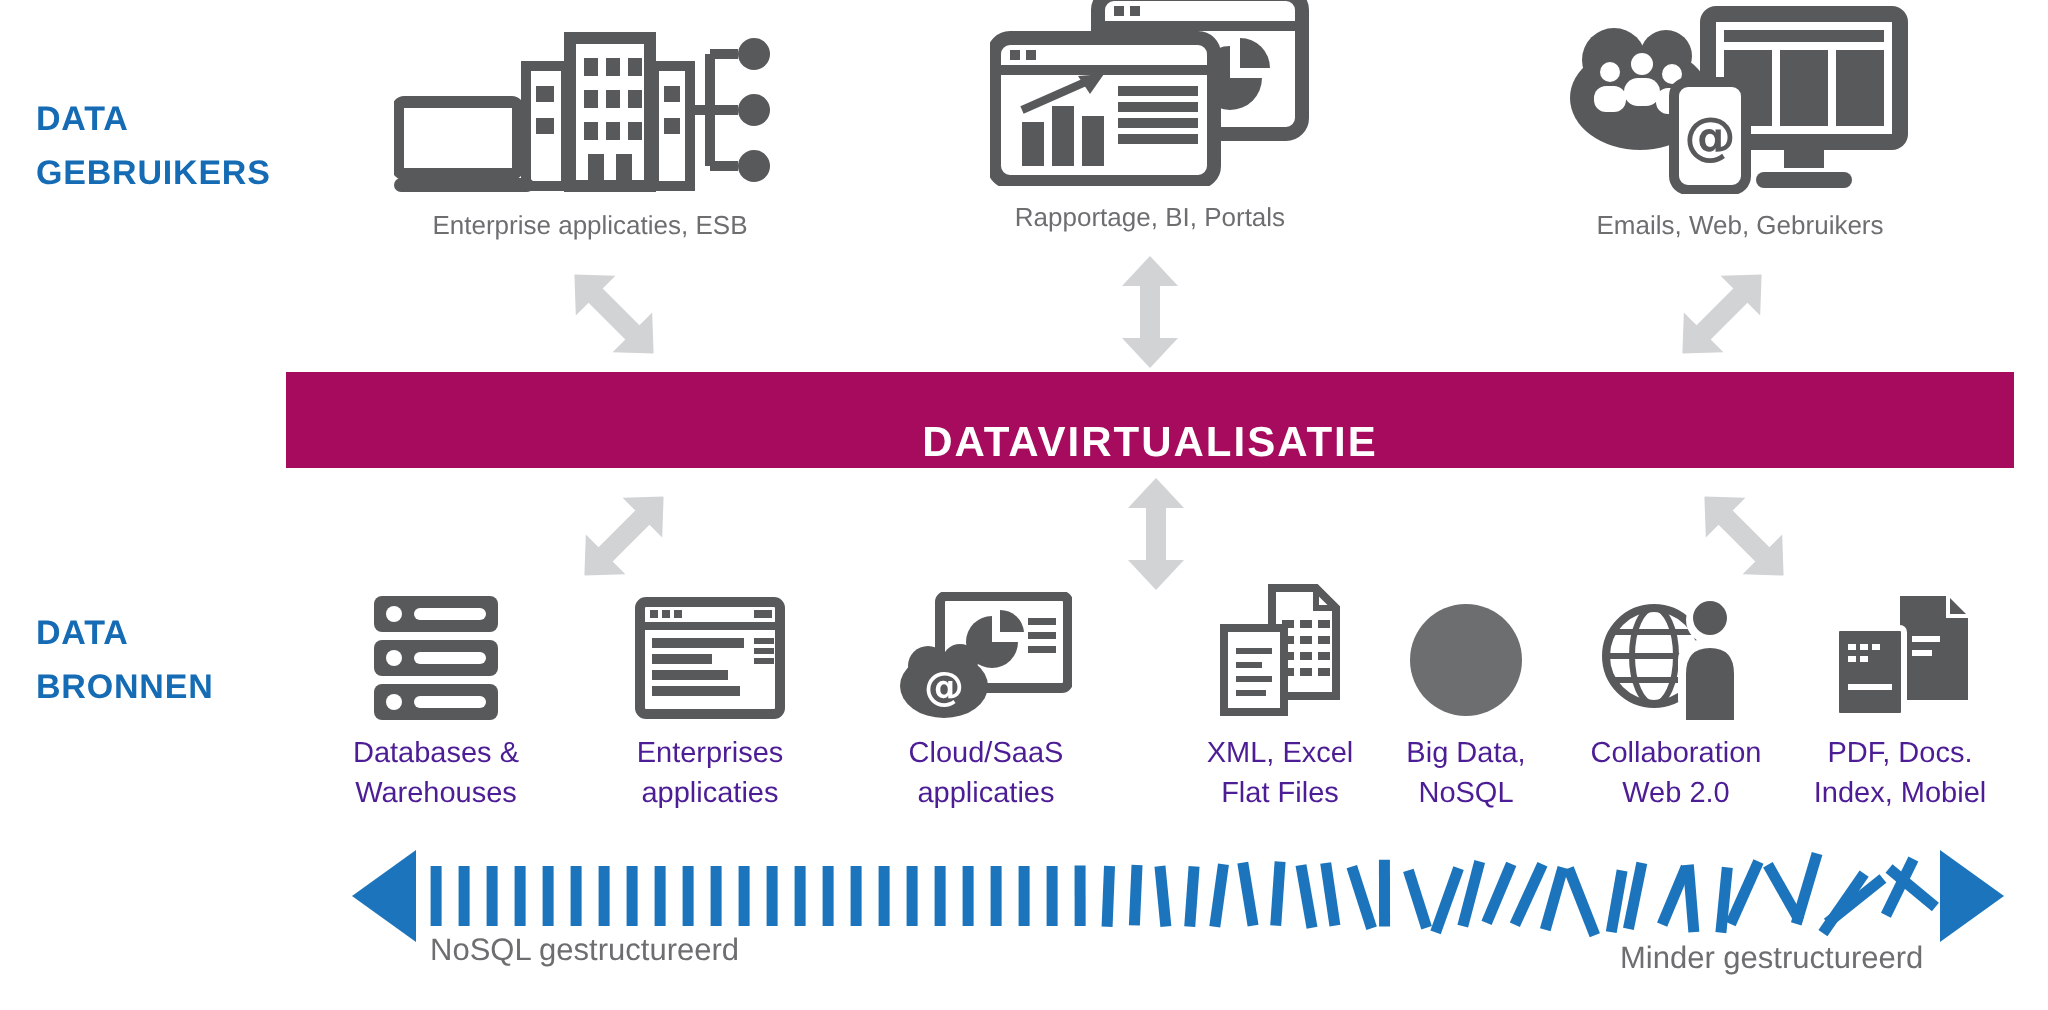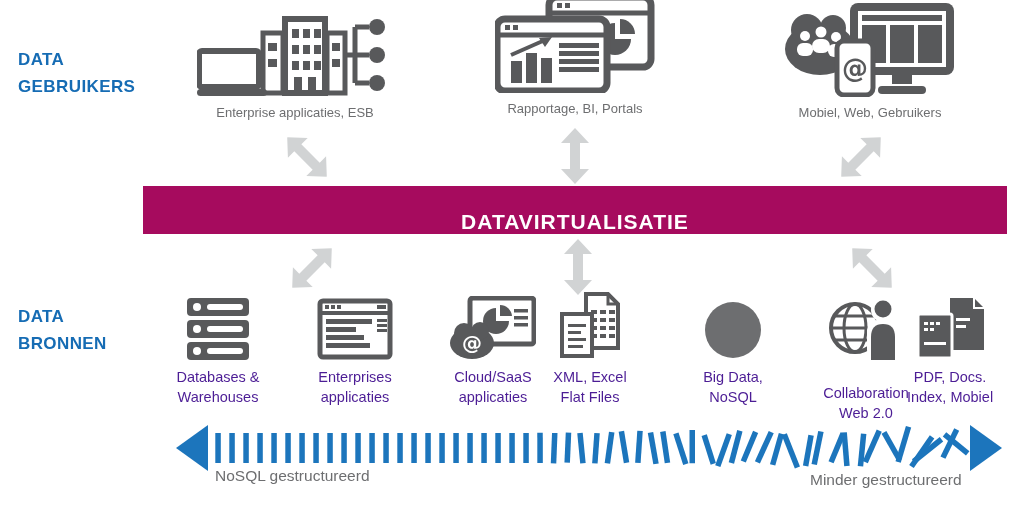--- a/index.html
+++ b/index.html
@@ -123,21 +123,21 @@
             <rect x="13" y="44" width="16" height="13" rx="6"></rect>
           <circle cx="37" cy="33" r="5.5"></circle>
             <rect x="28" y="40" width="18" height="14" rx="7"></rect>
           <circle cx="52" cy="38" r="5"></circle>
             <rect x="44" y="45" width="16" height="13" rx="6"></rect>
         </g>
         <rect x="53" y="42" width="36" height="54" rx="7" fill="#fff" stroke="#58595B" stroke-width="5"></rect>
         <text x="71" y="78" font-size="26" font-weight="bold" fill="#58595B" text-anchor="middle" font-family="'DejaVu Sans',sans-serif">@</text>
       </svg>
     </div>
-    <div class="caption">Mobiel, Web, Gebruikers</div>
+    <div class="caption">Emails, Web, Gebruikers</div>
   </div>
 
   <div class="darrow" style="left:291px;top:129px;transform:rotate(-45deg);">
     <svg width="32" height="56" viewBox="0 0 30 56">
         <polygon points="15,0 29,15 20,15 20,41 29,41 15,56 1,41 10,41 10,15 1,15" fill="#D1D3D4"></polygon>
       </svg>
   </div>
   <div class="darrow" style="left:559px;top:128px;">
     <svg width="32" height="56" viewBox="0 0 30 56">
         <polygon points="15,0 29,15 20,15 20,41 29,41 15,56 1,41 10,41 10,15 1,15" fill="#D1D3D4"></polygon>
@@ -238,21 +238,21 @@
         </g>
         <text x="22" y="54" font-size="20" font-weight="bold" fill="#fff" text-anchor="middle" font-family="'DejaVu Sans',sans-serif">@</text>
       </svg>
     </div>
     <div class="caption-src">
       <span>Cloud/SaaS</span>
       <span>applicaties</span>
     </div>
   </div>
 
-  <div class="group-src" style="left:528px;top:296px;">
+  <div class="group-src" style="left:578px;top:296px;">
     <div class="icon-box-src">
       <svg width="64" height="68" viewBox="0 0 64 68">
         <path d="M28,2 h22 l10,10 v44 h-32 z" fill="#fff" stroke="#58595B" stroke-width="4"></path>
         <path d="M50,2 v10 h10" fill="none" stroke="#58595B" stroke-width="3"></path>
         <g fill="#58595B">
           <rect x="33" y="18" width="6" height="4"></rect>
             <rect x="42" y="18" width="6" height="4"></rect>
             <rect x="51" y="18" width="6" height="4"></rect>
           <rect x="33" y="26" width="6" height="4"></rect>
             <rect x="42" y="26" width="6" height="4"></rect>
@@ -284,21 +284,21 @@
       <svg width="60" height="60" viewBox="0 0 60 60">
           <circle cx="30" cy="30" r="28" fill="#6D6E70"></circle>
         </svg>
     </div>
     <div class="caption-src">
       <span>Big Data,</span>
       <span>NoSQL</span>
     </div>
   </div>
 
-  <div class="group-src" style="left:804px;top:296px;gap:16px;">
+  <div class="group-src" style="left:776px;top:296px;">
     <div class="icon-box-src">
       <svg width="74" height="64" viewBox="0 0 74 64">
         <g stroke="#58595B" fill="none">
           <circle cx="26" cy="32" r="24" stroke-width="4"></circle>
           <ellipse cx="26" cy="32" rx="11" ry="24" stroke-width="3"></ellipse>
           <line x1="6" y1="20" x2="46" y2="20" stroke-width="3"></line>
           <line x1="2" y1="32" x2="50" y2="32" stroke-width="3"></line>
           <line x1="6" y1="44" x2="46" y2="44" stroke-width="3"></line>
         </g>
         <circle cx="54" cy="14" r="12" fill="#fff"></circle>

